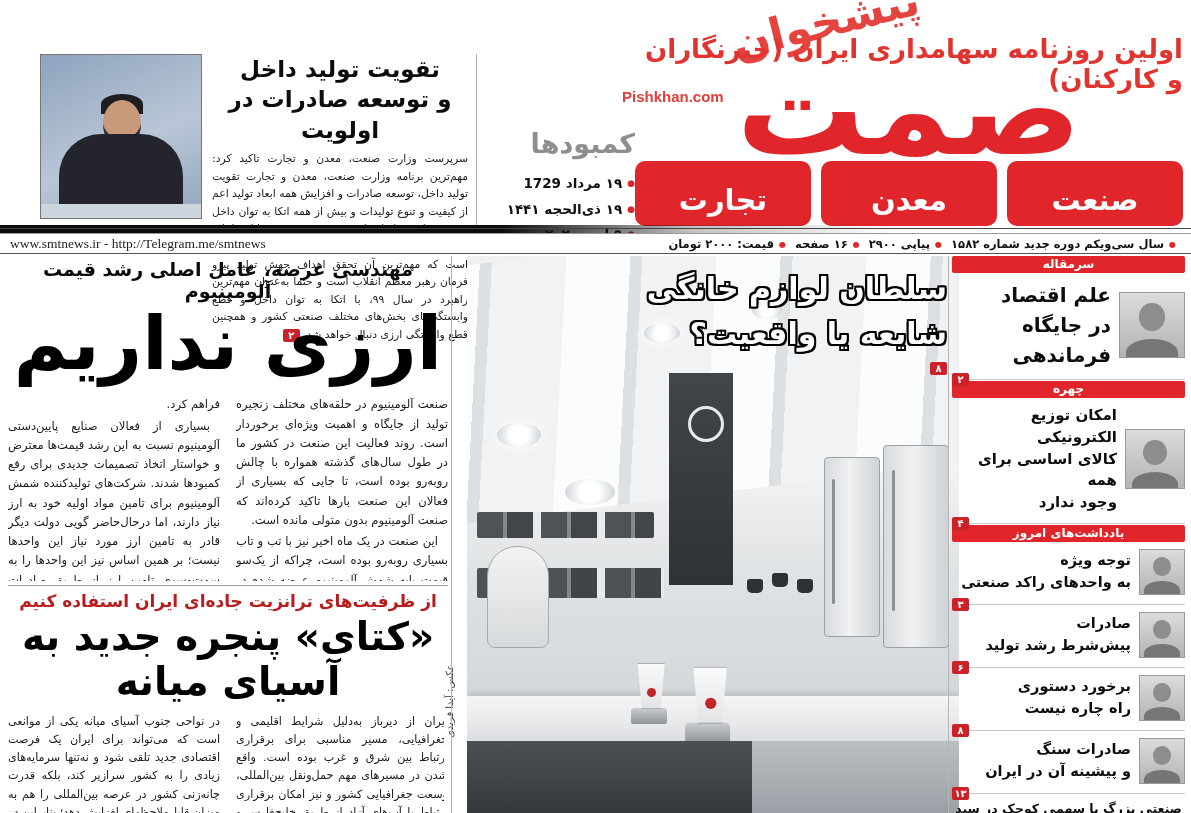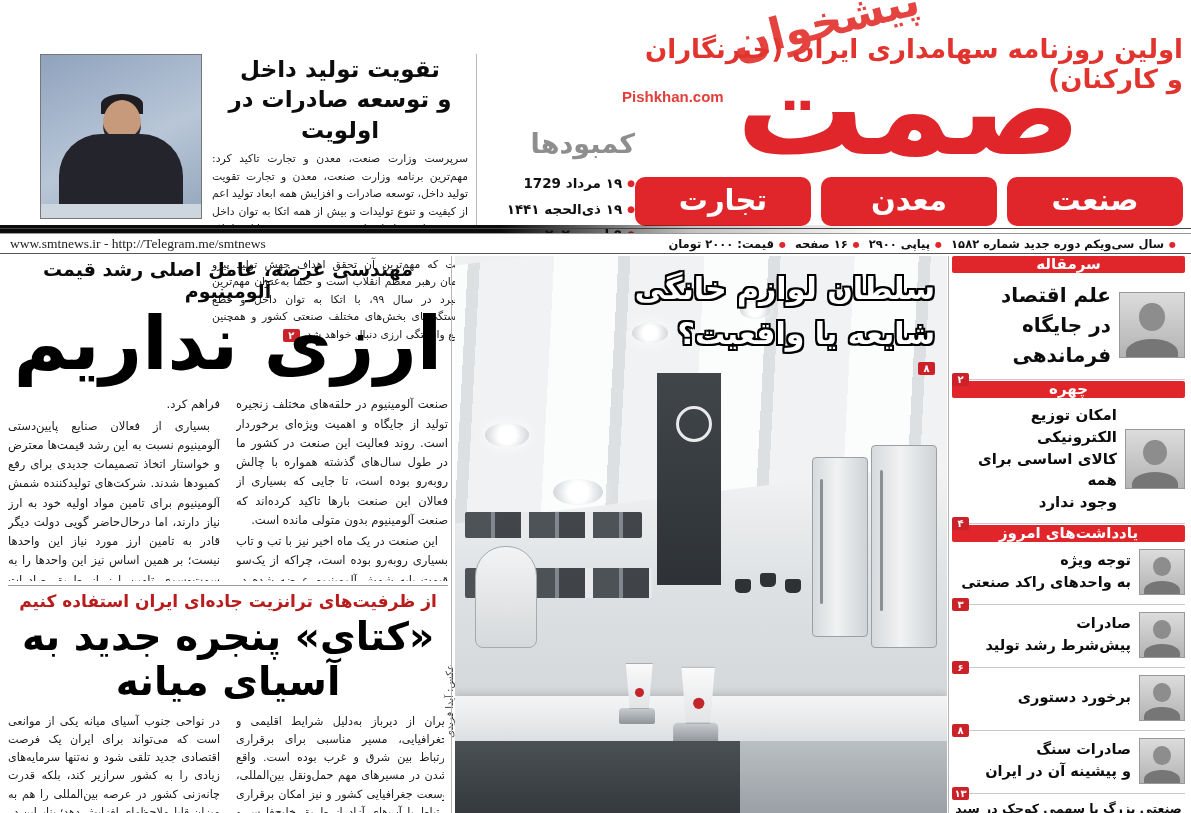--- a/index.html
+++ b/index.html
@@ -10,21 +10,21 @@
            color:#e2342f;font-size:26px;font-weight:bold;letter-spacing:-1px;}
   .stamp{position:absolute;top:2px;right:270px;color:#e2342f;font-size:44px;font-weight:bold;
          transform:rotate(-14deg);opacity:.92;line-height:.9;}
   .watermark{position:absolute;top:88px;left:622px;direction:ltr;color:#e2342f;
              font-size:15px;font-weight:bold;font-family:"Liberation Sans",sans-serif;opacity:.95;}
   .logo{position:absolute;top:74px;right:8px;width:548px;height:152px;}
   .logo-word{position:absolute;top:-28px;left:0;right:0;text-align:center;color:#e0262b;
              font-size:128px;font-weight:bold;line-height:1;letter-spacing:-6px;}
   .logo-strip{position:absolute;bottom:0;left:0;right:0;display:flex;gap:10px;}
   .logo-box{flex:1;background:#e0262b;color:#fff;font-size:29px;font-weight:bold;
-            text-align:center;border-radius:10px;padding:6px 0 9px;}
+            text-align:center;border-radius:10px;padding:22px 0 9px;}
   .dateblock{position:absolute;top:128px;right:556px;width:130px;text-align:right;}
   .weekday{color:#8e8e8e;font-size:27px;font-weight:bold;margin-bottom:12px;}
   .dline{font-size:13.5px;font-weight:bold;line-height:1.9;color:#111;}
   .dline::before{content:"●";color:#e0262b;font-size:9px;margin-left:5px;vertical-align:2px;}
   
   .tl-art{position:absolute;top:54px;left:40px;width:428px;height:172px;display:flex;gap:10px;}
   .tl-photo{width:160px;height:163px;border:1px solid #777;flex:none;position:relative;overflow:hidden;
             background:linear-gradient(155deg,#8fa3bd,#b9c6d8 55%,#93a6bb);}
   .p-body{position:absolute;bottom:-8px;left:18px;width:124px;height:92px;background:#23242c;
           border-radius:42px 42px 0 0;}
@@ -61,21 +61,21 @@
   .transit .cols{margin-top:9px;height:150px;font-size:11.2px;line-height:1.62;}
   .photo-credit{position:absolute;top:662px;left:444px;height:150px;writing-mode:vertical-rl;
                 transform:rotate(180deg);font-size:10px;color:#333;background:#fff;padding:2px 0;}
   
   .pg{display:inline-block;background:#cb2229;color:#fff;font-size:10px;font-weight:bold;
       min-width:13px;height:13px;line-height:13px;text-align:center;border-radius:2px;
       padding:0 2px;vertical-align:-1px;}
   .pg-corner{position:absolute;left:0;bottom:-7px;z-index:2;}
   
   .vline{position:absolute;top:256px;bottom:0;width:1px;background:#b5b5b5;}
-  .photo{position:absolute;top:256px;left:455px;width:492px;height:557px;overflow:hidden;
+  .photo{position:absolute;top:256px;left:467px;width:492px;height:557px;overflow:hidden;
          background:linear-gradient(180deg,#eef0f2 0%,#f5f6f7 34%,#dfe2e4 58%,#c9cdd0 100%);}
   .ceil{position:absolute;top:0;left:0;width:120%;height:46%;transform:rotate(-7deg) translate(-6%,-10%);
         background:repeating-linear-gradient(100deg,#fbfcfc 0 64px,#dde0e2 64px 76px,#f1f2f3 76px 150px);}
   .lamp{position:absolute;border-radius:50%;background:radial-gradient(circle,#ffffff 0 35%,#e9ecee 60%,#c9ced2 100%);box-shadow:0 0 14px rgba(255,255,255,.9);}
   .wallcol{position:absolute;left:41%;top:21%;width:13%;height:38%;background:linear-gradient(180deg,#41464b,#2e3236);}
   .ge{position:absolute;left:45%;top:27%;width:30px;height:30px;border:3px solid #e8eaec;border-radius:50%;}
   .fridge{position:absolute;background:linear-gradient(90deg,#d7dadd,#f0f2f3 45%,#cfd3d6);border:1px solid #9aa0a4;border-radius:4px;}
   .fridge::after{content:"";position:absolute;top:12%;left:12%;width:3px;height:70%;background:#8b9095;border-radius:2px;}
   .shelfrow{position:absolute;background:repeating-linear-gradient(90deg,#3d4247 0 26px,#777d82 26px 30px,#2f3337 30px 56px,#e8eaeb 56px 64px);border-radius:2px;opacity:.9;}
   .counter{position:absolute;bottom:12%;left:0;width:100%;height:9%;background:linear-gradient(180deg,#f4f5f6,#dadde0);box-shadow:0 -3px 6px rgba(0,0,0,.12);}
@@ -87,21 +87,21 @@
   .bl-dot{position:absolute;top:55%;left:36%;width:9px;height:9px;border-radius:50%;background:#c2262b;}
   .bl-base{width:36px;height:16px;margin:-1px 0 0 -3px;background:linear-gradient(180deg,#c9ccd0,#8f9498);border-radius:4px 4px 2px 2px;}
   .kettle{position:absolute;width:16px;height:14px;background:#2e3235;border-radius:3px 3px 5px 5px;}
   .iron{position:absolute;left:4%;top:52%;width:60px;height:100px;background:linear-gradient(180deg,#f2f3f4,#d6d9db);
         border:1px solid #a5aaae;border-radius:30px 30px 8px 8px;}
   .ph-head{position:absolute;top:10px;right:12px;text-align:right;z-index:3;}
   .ph-line{font-size:30px;font-weight:bold;color:#fff;line-height:1.5;letter-spacing:-1px;
            text-shadow:-2px -2px 0 #000,2px -2px 0 #000,-2px 2px 0 #000,2px 2px 0 #000,0 -2px 0 #000,0 2px 0 #000,-2px 0 0 #000,2px 0 0 #000;}
   
   .sidebar{position:absolute;top:256px;left:952px;width:233px;}
-  .sechead{background:#e0262b;color:#fff;font-size:15px;font-weight:bold;text-align:center;
+  .sechead{background:#e0262b;color:#fff;font-size:12px;font-weight:bold;text-align:center;
            height:17px;line-height:17px;border-radius:2px;}
   .sb-item{position:relative;display:flex;gap:8px;align-items:center;border-bottom:1px solid #c9c9c9;
            padding:7px 0 9px;}
   .mug{flex:none;border:1px solid #999;position:relative;overflow:hidden;
        background:linear-gradient(180deg,#dcdcdc,#b3b3b3);}
   .mug::before{content:"";position:absolute;top:16%;left:30%;width:40%;height:44%;border-radius:50%;background:#8d8d8d;}
   .mug::after{content:"";position:absolute;bottom:-14%;left:10%;width:80%;height:42%;border-radius:50% 50% 0 0;background:#767676;}
   .m64{width:64px;height:64px;} .m58{width:58px;height:58px;} .m44{width:44px;height:44px;}
   .sb-t{flex:1;min-width:0;text-align:right;font-weight:bold;color:#0d0d0d;}
   .t17{font-size:20px;line-height:1.5;} .t15{font-size:15px;line-height:1.45;} .t14{font-size:14.5px;line-height:1.5;}
@@ -277,20 +277,21 @@
       <div class="sb-t t14">
         <div>صادرات</div>
         <div>پیش‌شرط رشد تولید</div>
       </div>
       <span class="pg pg-corner">۶</span>
     </div>
     <div class="sb-item">
       <div class="mug m44"></div>
       <div class="sb-t t14">
         <div>برخورد دستوری</div>
+        <div>راه چاره نیست</div>
       </div>
       <span class="pg pg-corner">۸</span>
     </div>
     <div class="sb-item">
       <div class="mug m44"></div>
       <div class="sb-t t14">
         <div>صادرات سنگ</div>
         <div>و پیشینه آن در ایران</div>
       </div>
       <span class="pg pg-corner">۱۳</span>

